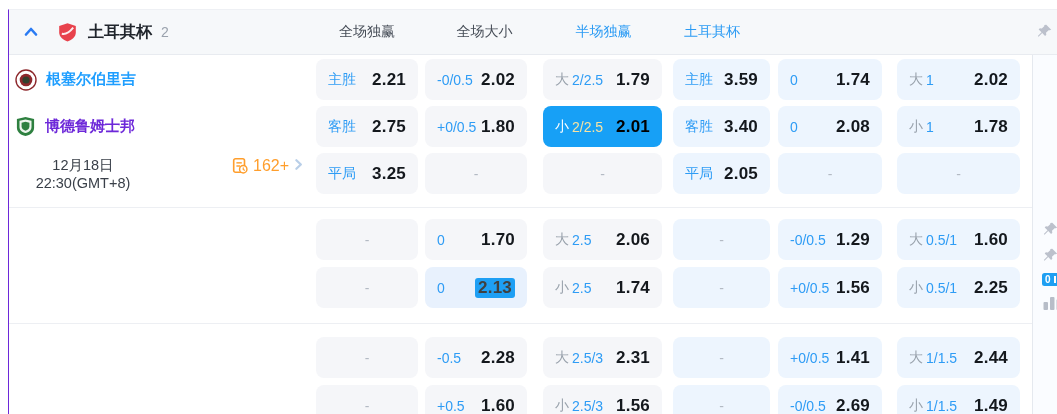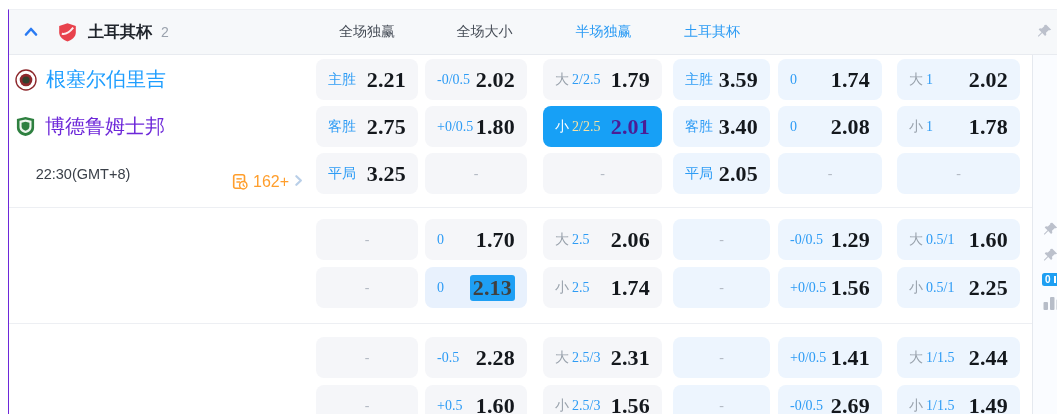--- a/index.html
+++ b/index.html
@@ -29,43 +29,43 @@
   .sec { border-bottom:1px solid #edeff3; }
   .sec.last { border-bottom:none; }
   .sec1 { padding:4px 0 7px 0; }
   .sec2 { padding:11px 0 8px 0; }
   .sec3 { padding:13px 0 0 0; }
   .orow { display:flex; align-items:center; height:41px; margin-bottom:6px; }
   .sec2 .orow, .sec3 .orow { margin-bottom:7px; }
   .info { width:307px; flex:none; display:flex; align-items:center; position:relative; height:41px; }
   .team { padding-left:6px; display:flex; align-items:center; cursor:pointer; }
   .crest { margin-right:9px; display:flex; flex:none; }
-  .tname { font-size:20px; font-weight:400; }
+  .tname { font-size:15px; font-weight:700; }
   .tname.home { color:#1e9eff; }
   .tname.away { color:#6d28d9; }
   .date-block { width:148px; text-align:center; font-size:14.5px; color:#3a4049; line-height:18px; }
-  .more-link { position:absolute; left:222px; top:20px; display:flex; align-items:flex-start; cursor:pointer; }
+  .more-link { position:absolute; left:222px; top:4px; display:flex; align-items:flex-start; cursor:pointer; }
   .more-label { color:#ff9e2c; font-size:16px; margin:0 2px 0 4px; }
 
   
-  .cells { display:flex; align-items:center;font-family:Liberation Serif, serif; }
+  .cells { display:flex; align-items:center; }
   .cell { flex:none; height:41px; border-radius:8px; display:flex; align-items:center;
     padding:0 12px; cursor:pointer; }
   .cell.g { background:#f5f6f9; }
   .cell.b { background:#edf5fe; }
   .cell.tint { background:#e8f1fd; }
   .cell.is-dash { justify-content:center; cursor:default; }
   .dash { color:#b3bac4; font-size:14px; }
   .mut { color:#99a2ac; font-size:14px; margin-right:3px; }
   .lab { color:#2e9cf5; font-size:14px; }
-  .val { margin-left:auto; font-weight:700; font-size:22px; color:#14181d; letter-spacing:.2px; }
+  .val { margin-left:auto; font-weight:700; font-size:17px; color:#14181d; letter-spacing:.2px; }
   .cell.hl { background:#17a0f6; }
   .cell.hl .mut { color:#fff; }
   .cell.hl .lab { color:#f8e3a2; }
-  .cell.hl .val { color:#4c1d95; }
+  .cell.hl .val { color:#000000; }
   .val.chip { background:#1e9ff4; color:#404040; padding:0 3px; border-radius:3px; }
 
   
   .rail { position:absolute; left:1023px; top:45px; bottom:0; width:26px;
     background:#fafcff; border-left:1px solid #e5e9ef; overflow:hidden; }
   .rail .ric { position:absolute; left:9px; cursor:pointer; }
   .pin-1 { top:166px; } .pin-2 { top:192px; }
   .score-badge { position:absolute; left:9px; top:218px; width:18px; height:13px; background:#1e9ff2;
     border-radius:2.5px; color:#fff; font-size:10px; font-weight:700; display:flex; align-items:center;
     padding-left:3px; cursor:pointer; }
@@ -185,20 +185,21 @@
           <div class="cell w6 b">
             <span class="mut">小</span>
             <span class="lab">1</span>
             <span class="val">1.78</span>
           </div>
         </div>
     </div>
     <div class="orow">
       <div class="info">
         <div class="date-block">
+          <div>12月18日</div>
           <div>22:30(GMT+8)</div>
         </div>
         <div class="more-link">
           <span style="display:flex;">
             <svg width="18" height="18" viewBox="0 0 20 20">
               <rect x="3" y="2" width="12" height="15" rx="2" fill="none" stroke="#ff9e2c" stroke-width="1.8"></rect>
               <line x1="6" y1="6.5" x2="12" y2="6.5" stroke="#ff9e2c" stroke-width="1.6"></line>
               <line x1="6" y1="10" x2="10" y2="10" stroke="#ff9e2c" stroke-width="1.6"></line>
               <circle cx="13.6" cy="13.6" r="4.1" fill="#fff" stroke="#ff9e2c" stroke-width="1.6"></circle>
               <path d="M13.6 11.9v1.9l1.4.8" stroke="#ff9e2c" stroke-width="1.3" fill="none" stroke-linecap="round"></path>

